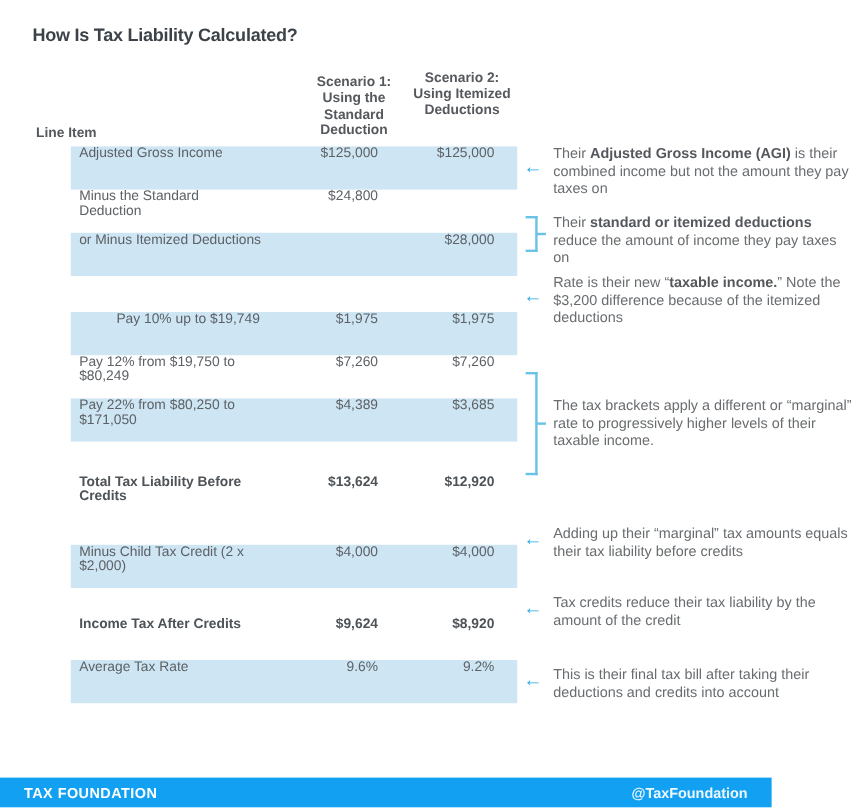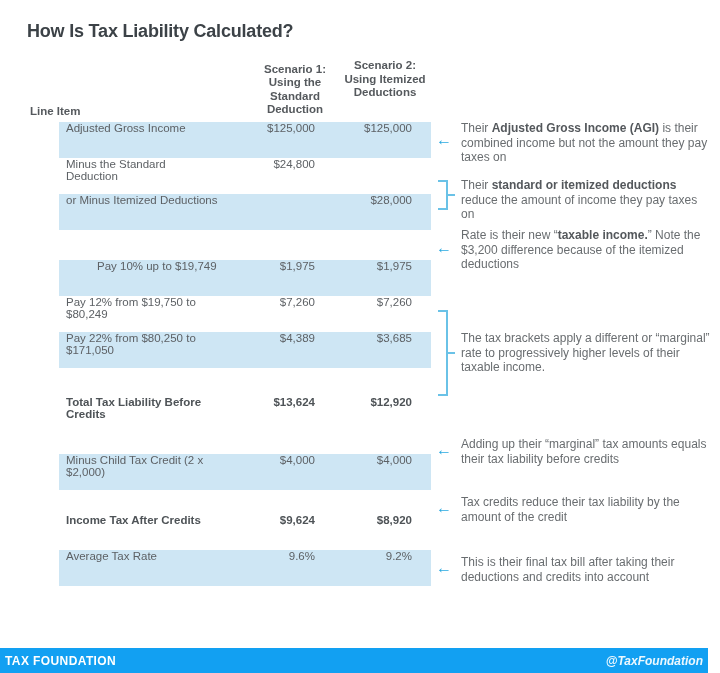--- a/index.html
+++ b/index.html
@@ -2,21 +2,21 @@
 <html style="--accent: #29a9e0; --bracket: #6ac2e7; --shade: #cee6f4; --footer: #12a0f2;"><head>
 <meta charset="utf-8">
 <style>
   :root{
     --accent:#29a9e0; --bracket:#6ac2e7; --shade:#cee6f4; --footer:#12a0f2;
   }
   *{box-sizing:border-box; margin:0; padding:0;}
   body{background:#fff; font-family:"Liberation Sans", sans-serif;}
   .canvas{position:relative; width:720px; height:673px; background:#ffffff; overflow:hidden;}
 
-  .title{position:absolute; left:27px; top:22px; font-size:18px; line-height:1;
+  .title{position:absolute; left:27px; top:22px; font-size:15px; line-height:1;
          font-weight:700; color:#3c4247; letter-spacing:-0.2px;}
 
   .table{position:absolute; left:23px; top:60px; width:408px;}
   .thead{position:relative; height:62px; font-size:11.5px; font-weight:700; color:#55595d;}
   .th-line{position:absolute; left:7px; bottom:5px;}
   .th-c1{position:absolute; left:212px; bottom:5px; width:120px; text-align:center;
          white-space:pre-line; line-height:1.18;}
   .th-c2{position:absolute; left:302px; bottom:22px; width:120px; text-align:center;
          white-space:pre-line; line-height:1.18;}
 
@@ -36,25 +36,25 @@
   .bracket{position:absolute; left:438px; width:10px; border:2px solid var(--bracket);
            border-left:none;}
   .bracket::after{content:""; position:absolute; right:-9px; top:50%; width:8px;
                   border-top:2px solid var(--bracket); transform:translateY(-1px);}
   .br-1{top:180px; height:30px;}
   .br-2{top:310px; height:86px;}
   .a1{top:121px;} .a2{top:178px;} .a3{top:228px;} .a4{top:331px;}
   .a5{top:437px;} .a6{top:495px;} .a7{top:555px;}
   .ar1{top:132px;} .ar3{top:240px;} .ar5{top:442px;} .ar6{top:500px;} .ar7{top:560px;}
 
-  .footer{position:absolute; left:0; top:648px; width:708px; height:25px;
+  .footer{position:absolute; left:0; top:648px; width:643px; height:25px;
           background:var(--footer); display:flex; align-items:center;
-          justify-content:space-between; padding:0 5px; color:#fff;}
+          justify-content:space-between; padding:0 20px; color:#fff;}
   .brand{font-size:12px; font-weight:700; letter-spacing:0.4px;}
-  .handle{font-size:12px; font-weight:600; color:rgba(255,255,255,0.92);font-style:italic;}
+  .handle{font-size:12px; font-weight:600; color:rgba(255,255,255,0.92);}
 </style>
 </head>
 <body>
 
 <div class="canvas">
 
   <div class="title">How Is Tax Liability Calculated?</div>
 
   <div class="table">
     <div class="thead">

